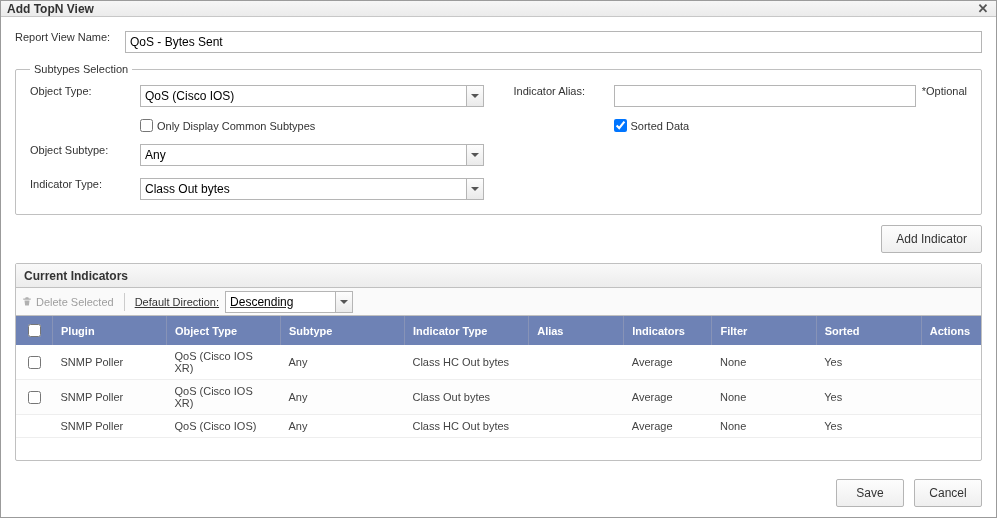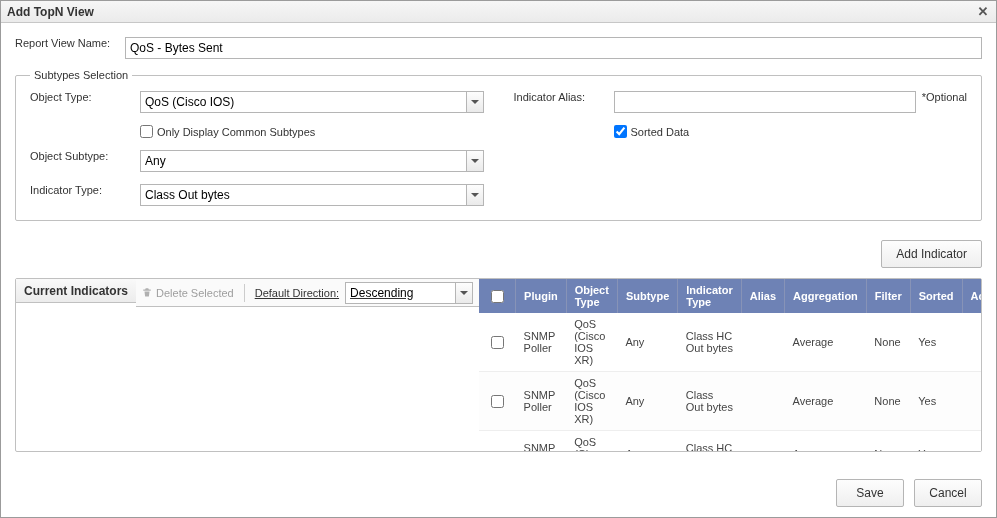--- a/index.html
+++ b/index.html
@@ -1,39 +1,39 @@
 <!DOCTYPE html>
 <html><head>
 <meta charset="utf-8">
 <style>
   * { box-sizing: border-box; }
   html, body { margin: 0; padding: 0; font-family: Arial, Helvetica, sans-serif; font-size: 11px; color: #333; background: #fff; }
   .dialog { width: 997px; height: 518px; border: 1px solid #9b9b9b; display: flex; flex-direction: column; background: #fff; }
-  .titlebar { height: 22px; background: linear-gradient(#f6f6f6,#ebebeb); border-bottom: 1px solid #c7c7c7; display: flex; align-items: center; justify-content: space-between; padding: 0 6px; font-weight: bold; color: #333; font-size: 12px; }
+  .titlebar { height: 16px; background: linear-gradient(#f6f6f6,#ebebeb); border-bottom: 1px solid #c7c7c7; display: flex; align-items: center; justify-content: space-between; padding: 0 6px; font-weight: bold; color: #333; font-size: 12px; }
   .close-btn { cursor: pointer; width: 14px; height: 14px; display: flex; align-items: center; justify-content: center; font-size: 13px; color: #555; }
   .body { flex: 1; padding: 14px 14px 8px 14px; display: flex; flex-direction: column; gap: 10px; overflow: hidden; }
   .formrow { display: flex; }
   .lbl { width: 110px; color: #333; }
   .input-text { flex: 1; height: 22px; border: 1px solid #b5b5b5; padding: 2px 4px; font-size: 12px; background: #fff; }
   fieldset.group { border: 1px solid #c0c0c0; border-radius: 2px; padding: 10px 14px 14px 14px; margin: 0; }
   fieldset.group legend { font-size: 11px; color: #333; padding: 0 4px; }
   .cols { display: flex; gap: 30px; }
   .col { flex: 1; display: flex; flex-direction: column; gap: 12px; }
   .col .formrow .lbl { width: 110px; }
   .col.right .formrow .lbl { width: 100px; }
   .select-wrap { display: flex; flex: 1; }
   .select-input { flex: 1; height: 22px; border: 1px solid #b5b5b5; border-right: none; padding: 2px 4px; font-size: 12px; background: #fff; }
   .select-trigger { width: 18px; height: 22px; border: 1px solid #b5b5b5; background: linear-gradient(#fdfdfd,#eaeaea); display: flex; align-items: center; justify-content: center; cursor: pointer; }
   .tri-down { width: 0; height: 0; border-left: 4px solid transparent; border-right: 4px solid transparent; border-top: 4px solid #555; }
   .chk-wrap { display: inline-flex; align-items: center; gap: 4px; }
   .chk-wrap input { margin: 0; }
   .optional { color: #333; margin-left: 6px; }
-  .btn { height: 28px; min-width: 68px; padding: 0 14px; background: linear-gradient(#fdfdfd,#efefef); border: 1px solid #b5b5b5; border-radius: 2px; cursor: pointer; font-size: 12px; color: #333; margin-top: 9px; }
+  .btn { height: 28px; min-width: 68px; padding: 0 14px; background: linear-gradient(#fdfdfd,#efefef); border: 1px solid #b5b5b5; border-radius: 2px; cursor: pointer; font-size: 12px; color: #333; }
   .btn-row-right { display: flex; justify-content: flex-end; gap: 8px; }
-  .panel { border: 1px solid #c0c0c0; border-radius: 2px; display: flex; flex: 1; min-height: 0; }
+  .panel { border: 1px solid #c0c0c0; border-radius: 2px; display: flex; flex-direction: column; flex: 1; min-height: 0; }
   .panel-title { height: 24px; border-bottom: 1px solid #c0c0c0; background: linear-gradient(#f9f9f9,#ececec); display: flex; align-items: center; padding: 0 8px; font-weight: bold; font-size: 12px; }
   .toolbar { height: 28px; border-bottom: 1px solid #c0c0c0; display: flex; align-items: center; padding: 0 6px; gap: 10px; background: #fafafa; }
   .del-btn { display: inline-flex; align-items: center; gap: 4px; color: #9e9e9e; cursor: default; }
   .del-icon { width: 10px; display: inline-block; }
   .dir-wrap { display: inline-flex; align-items: center; gap: 6px; text-decoration: underline; }
   .dir-select .select-input { width: 110px; flex: none; }
   .grid { flex: 1; overflow: auto; }
   table.grid-table { border-collapse: collapse; width: 100%; font-size: 11px; }
   table.grid-table thead th { background: #6e82b5; color: #fff; font-weight: bold; text-align: left; padding: 5px 8px; border-right: 1px solid #8793b7; font-size: 11px; }
   table.grid-table thead th:last-child { border-right: none; }
@@ -158,21 +158,21 @@
               <col style="width:60px">
           </colgroup>
           <thead>
             <tr>
               <th class="chk-cell"><input type="checkbox" style=""></th>
               <th>Plugin</th>
               <th>Object Type</th>
               <th>Subtype</th>
               <th>Indicator Type</th>
               <th>Alias</th>
-              <th>Aggregation</th>
+              <th>Indicators</th>
               <th>Filter</th>
               <th>Sorted</th>
               <th>Actions</th>
             </tr>
           </thead>
           <tbody id="indicator-rows">
               <tr>
     <td class="chk-cell"><input type="checkbox" style=""></td>
     <td>SNMP Poller</td>
     <td>QoS (Cisco IOS XR)</td>

